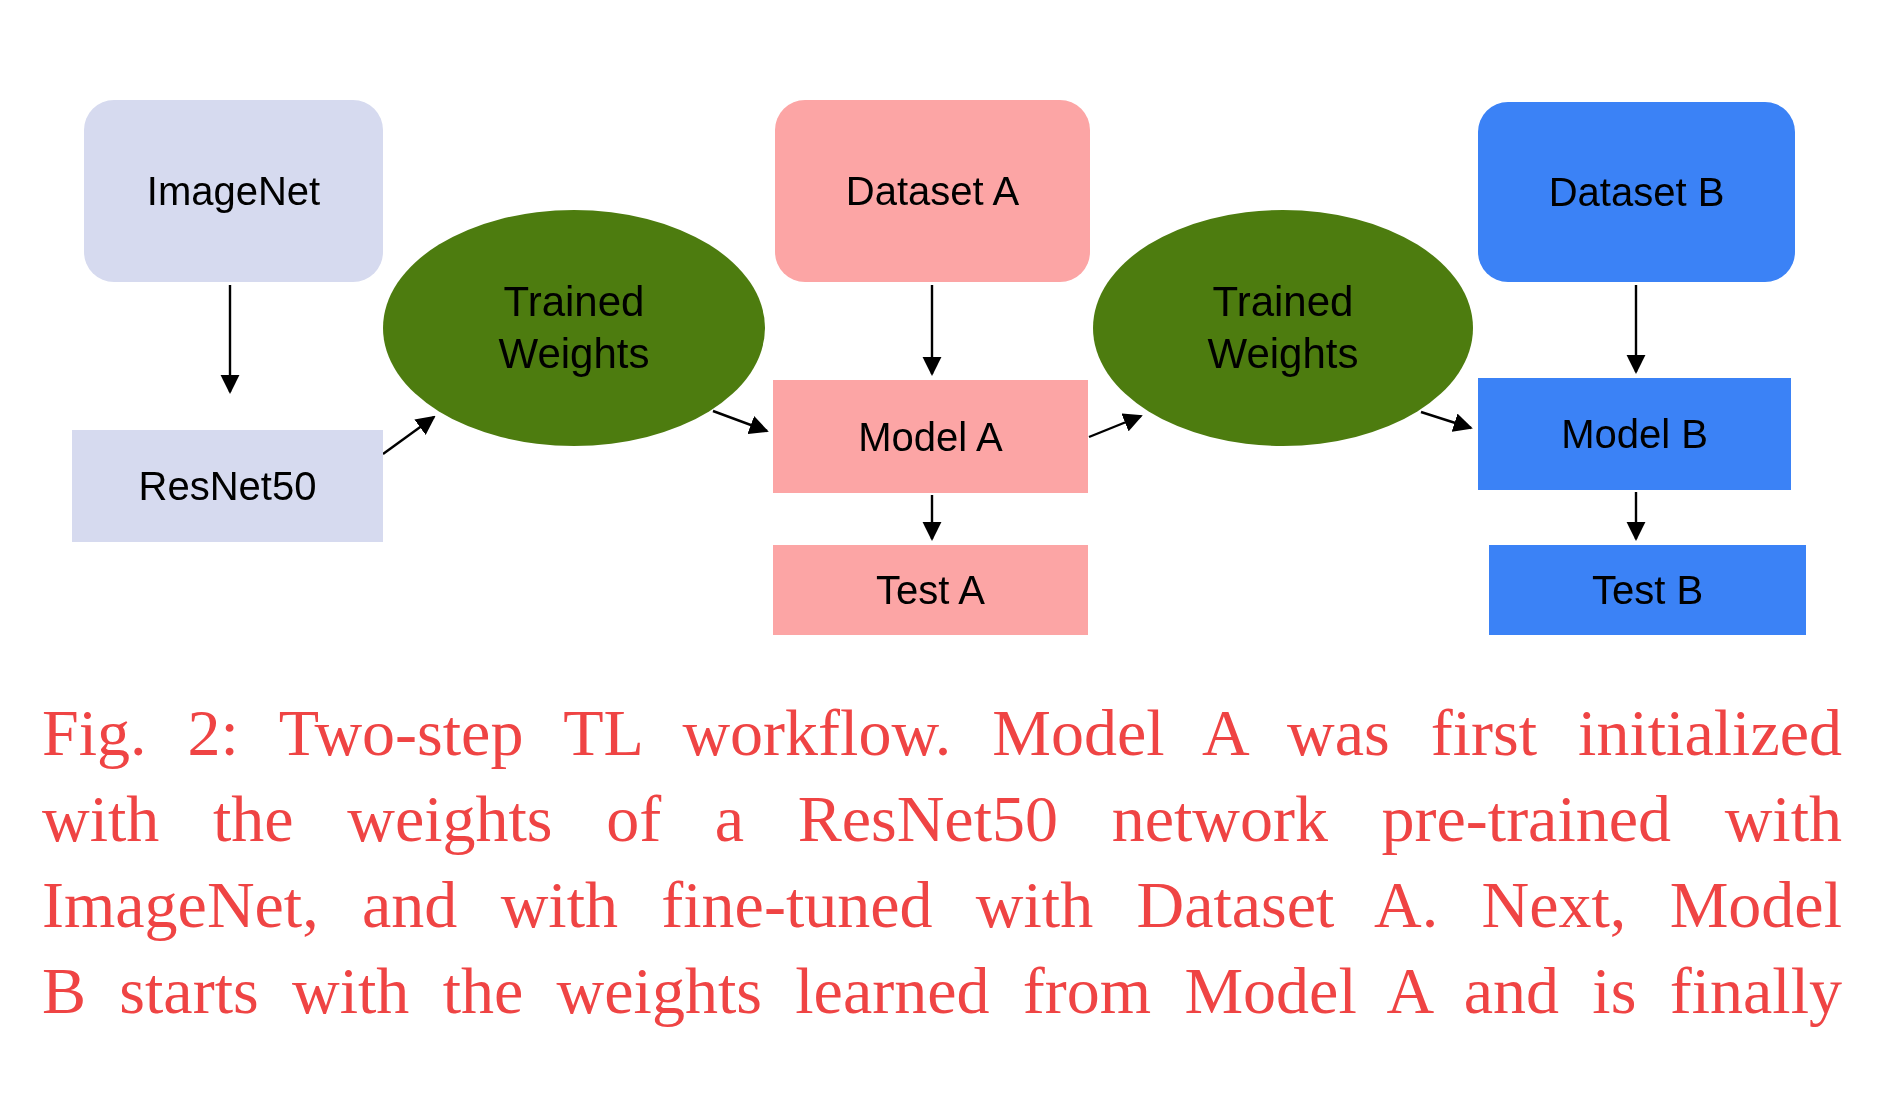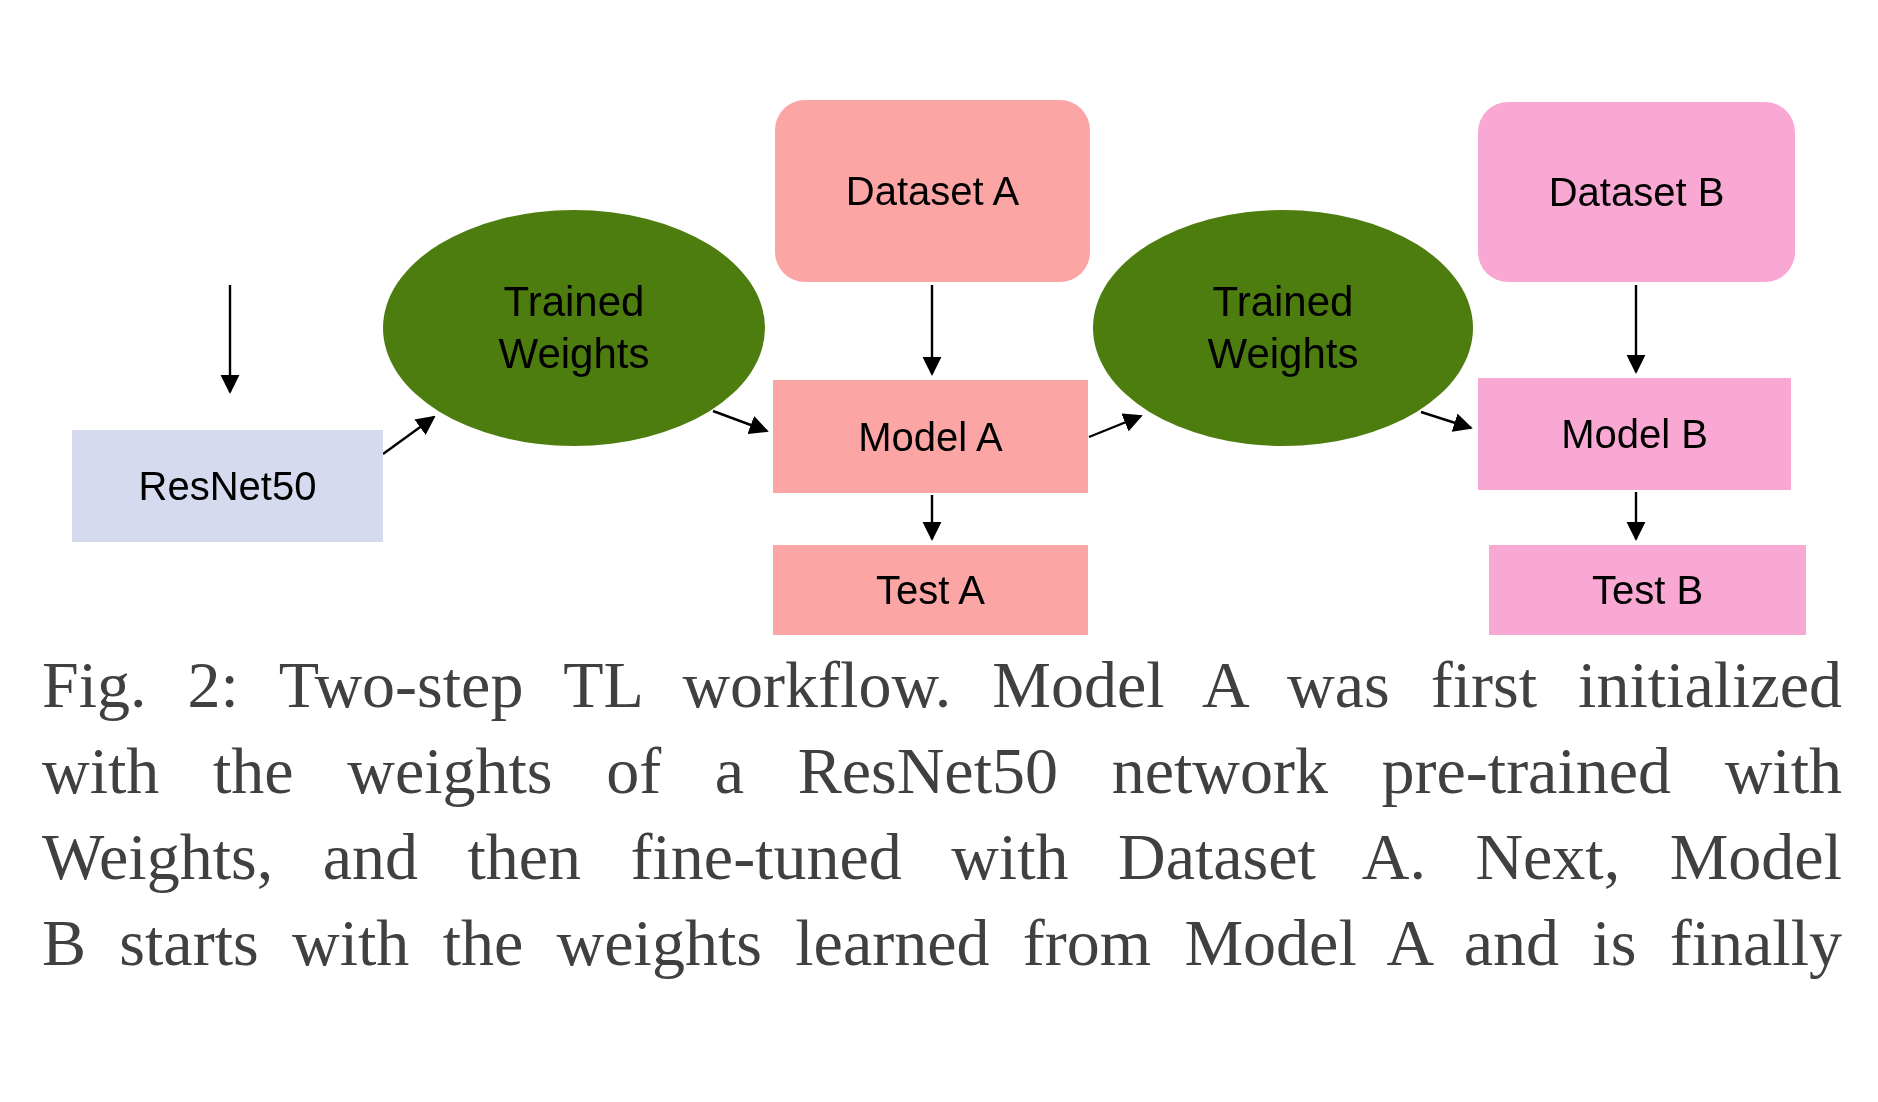--- a/index.html
+++ b/index.html
@@ -28,21 +28,21 @@
   }
   .rounded { border-radius: 30px; }
   .ellipse {
     border-radius: 50%;
     flex-direction: column;
     font-size: 42px;
     line-height: 52px;
   }
   .fill-periwinkle { background: #d6daef; }
   .fill-blue       { background: #fca5a5; }
-  .fill-lilac      { background: #f9a8d4; }
+  .fill-lilac      { background: #3b82f6; }
   .fill-green      { background: #4d7c0f; }
 
   
   #node-imagenet  { left: 84px;   top: 100px; width: 299px; height: 182px; }
   #node-resnet50  { left: 72px;   top: 398px; width: 311px; height: 112px; margin-top: 32px; }
   #node-tw1       { left: 383px;  top: 210px; width: 382px; height: 236px; }
   #node-dataset-a { left: 775px;  top: 100px; width: 315px; height: 182px; }
   #node-model-a   { left: 773px;  top: 380px; width: 315px; height: 113px; }
   #node-test-a    { left: 773px;  top: 545px; width: 315px; height: 90px;  }
   #node-tw2       { left: 1093px; top: 210px; width: 380px; height: 236px; }
@@ -58,26 +58,26 @@
     pointer-events: none;
   }
   #arrow-layer line {
     stroke: #000000;
     stroke-width: 2.4;
   }
 
   #caption {
     position: absolute;
     left: 42px;
-    top: 642px;
+    top: 690px;
     width: 1800px;
     font-family: "Liberation Serif", serif;
     font-size: 66px;
     line-height: 86px;
-    color: #404040;
+    color: #ef4444;
   }
   .cap-line {
     white-space: nowrap;
     text-align: justify;
     text-align-last: justify;
   }
   .cap-line.last {
     text-align: left;
     text-align-last: left;
   }
@@ -97,20 +97,23 @@
     <line x1="383" y1="454" x2="434" y2="417" marker-end="url(#ah)"></line>
     <line x1="713" y1="411" x2="767" y2="431" marker-end="url(#ah)"></line>
     <line x1="932" y1="285" x2="932" y2="374" marker-end="url(#ah)"></line>
     <line x1="932" y1="495" x2="932" y2="539" marker-end="url(#ah)"></line>
     <line x1="1089" y1="437" x2="1141" y2="416" marker-end="url(#ah)"></line>
     <line x1="1421" y1="412" x2="1471" y2="428" marker-end="url(#ah)"></line>
     <line x1="1636" y1="285" x2="1636" y2="372" marker-end="url(#ah)"></line>
     <line x1="1636" y1="492" x2="1636" y2="539" marker-end="url(#ah)"></line>
   </svg>
 
+  <div class="node rounded fill-periwinkle" id="node-imagenet">
+    <span>ImageNet</span>
+  </div>
 
   <div class="node fill-periwinkle" id="node-resnet50">
     <span>ResNet50</span>
   </div>
 
   <div class="node ellipse fill-green" id="node-tw1">
     <span>Trained</span>
     <span>Weights</span>
   </div>
 
@@ -139,17 +142,17 @@
     <span>Model B</span>
   </div>
 
   <div class="node fill-lilac" id="node-test-b">
     <span>Test B</span>
   </div>
 
   <div id="caption">
     <div class="cap-line">Fig. 2: Two-step TL workflow. Model A was first initialized</div>
     <div class="cap-line">with the weights of a ResNet50 network pre-trained with</div>
-    <div class="cap-line">Weights, and then fine-tuned with Dataset A. Next, Model</div>
+    <div class="cap-line">ImageNet, and with fine-tuned with Dataset A. Next, Model</div>
     <div class="cap-line">B starts with the weights learned from Model A and is finally</div>
   </div>
 
 </div>
 
 </body></html>

